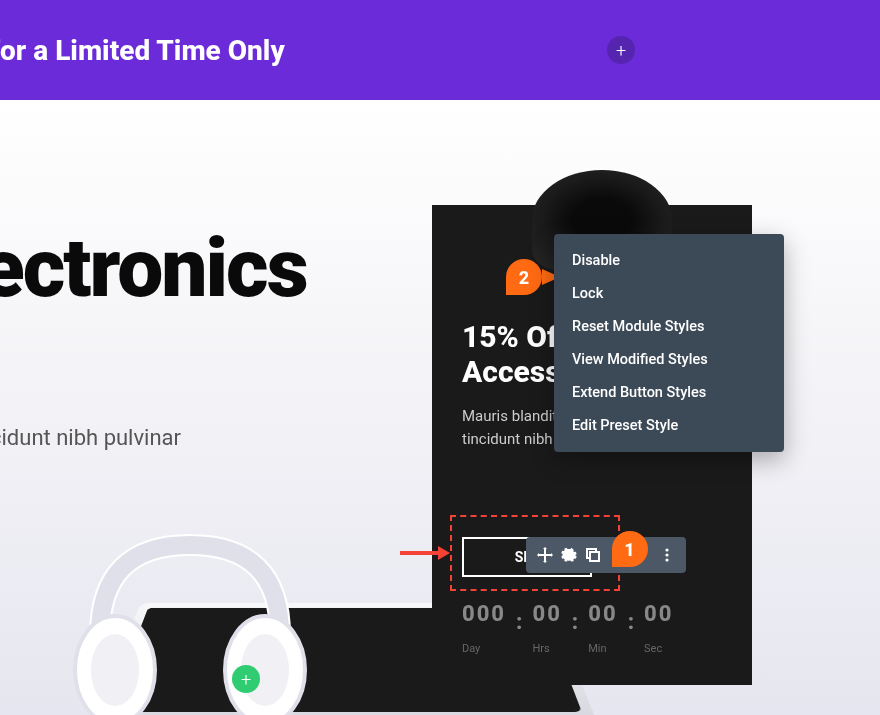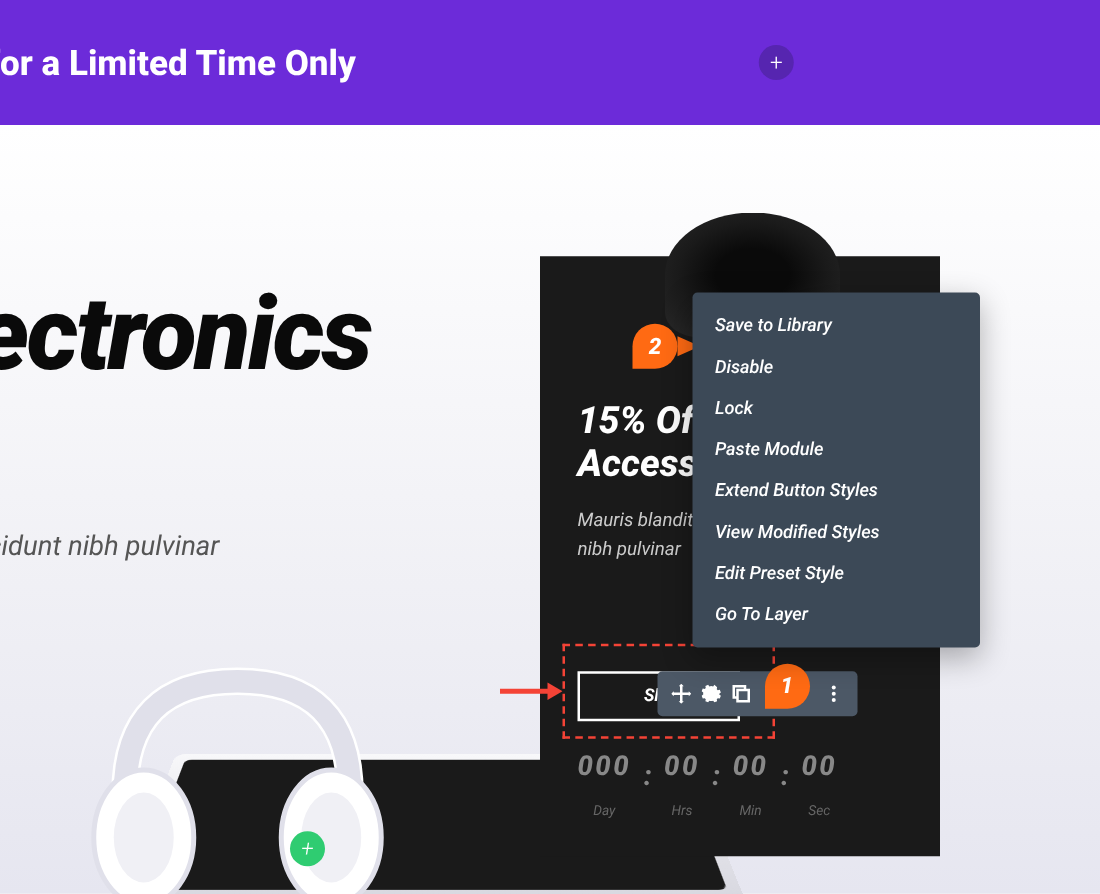--- a/index.html
+++ b/index.html
@@ -34,21 +34,20 @@
       font-size: 18px;
       font-weight: 300;
       cursor: pointer;
     }
     
     .hero-area {
       position: relative;
       background: linear-gradient(180deg, #ffffff 0%, #f0f0f5 60%, #e6e6f0 100%);
       height: 615px;
       overflow: hidden;
-      font-style: italic;
     }
     
     .hero-title {
       position: absolute;
       left: -20px;
       top: 120px;
       font-size: 82px;
       font-weight: 900;
       color: #0a0a0a;
       letter-spacing: -2px;
@@ -174,21 +173,21 @@
     }
     
     .countdown {
       position: absolute;
       bottom: 30px;
       left: 30px;
       display: flex;
       gap: 10px;
       align-items: center;
     }
-    .countdown-seg { text-align: center; }
+    .countdown-seg { text-align: left; }
     .countdown-val {
       font-size: 22px;
       font-weight: 800;
       color: #888;
       letter-spacing: 2px;
     }
     .countdown-label {
       font-size: 11px;
       color: #666;
       margin-top: 16px;
@@ -386,22 +385,20 @@
   </div>
 
   <div class="callout callout-1">
     <span>1</span>
   </div>
   <div class="callout callout-2">
     <span>2</span>
   </div>
 
   <div class="context-menu">
-    <div class="context-menu-item">Save to Library</div>
     <div class="context-menu-item">Disable</div>
     <div class="context-menu-item">Lock</div>
-    <div class="context-menu-item">Paste Module</div>
+    <div class="context-menu-item">Reset Module Styles</div>
+    <div class="context-menu-item">View Modified Styles</div>
     <div class="context-menu-item">Extend Button Styles</div>
-    <div class="context-menu-item">View Modified Styles</div>
     <div class="context-menu-item">Edit Preset Style</div>
-    <div class="context-menu-item">Go To Layer</div>
   </div>
 </div>
 
 </body></html>

